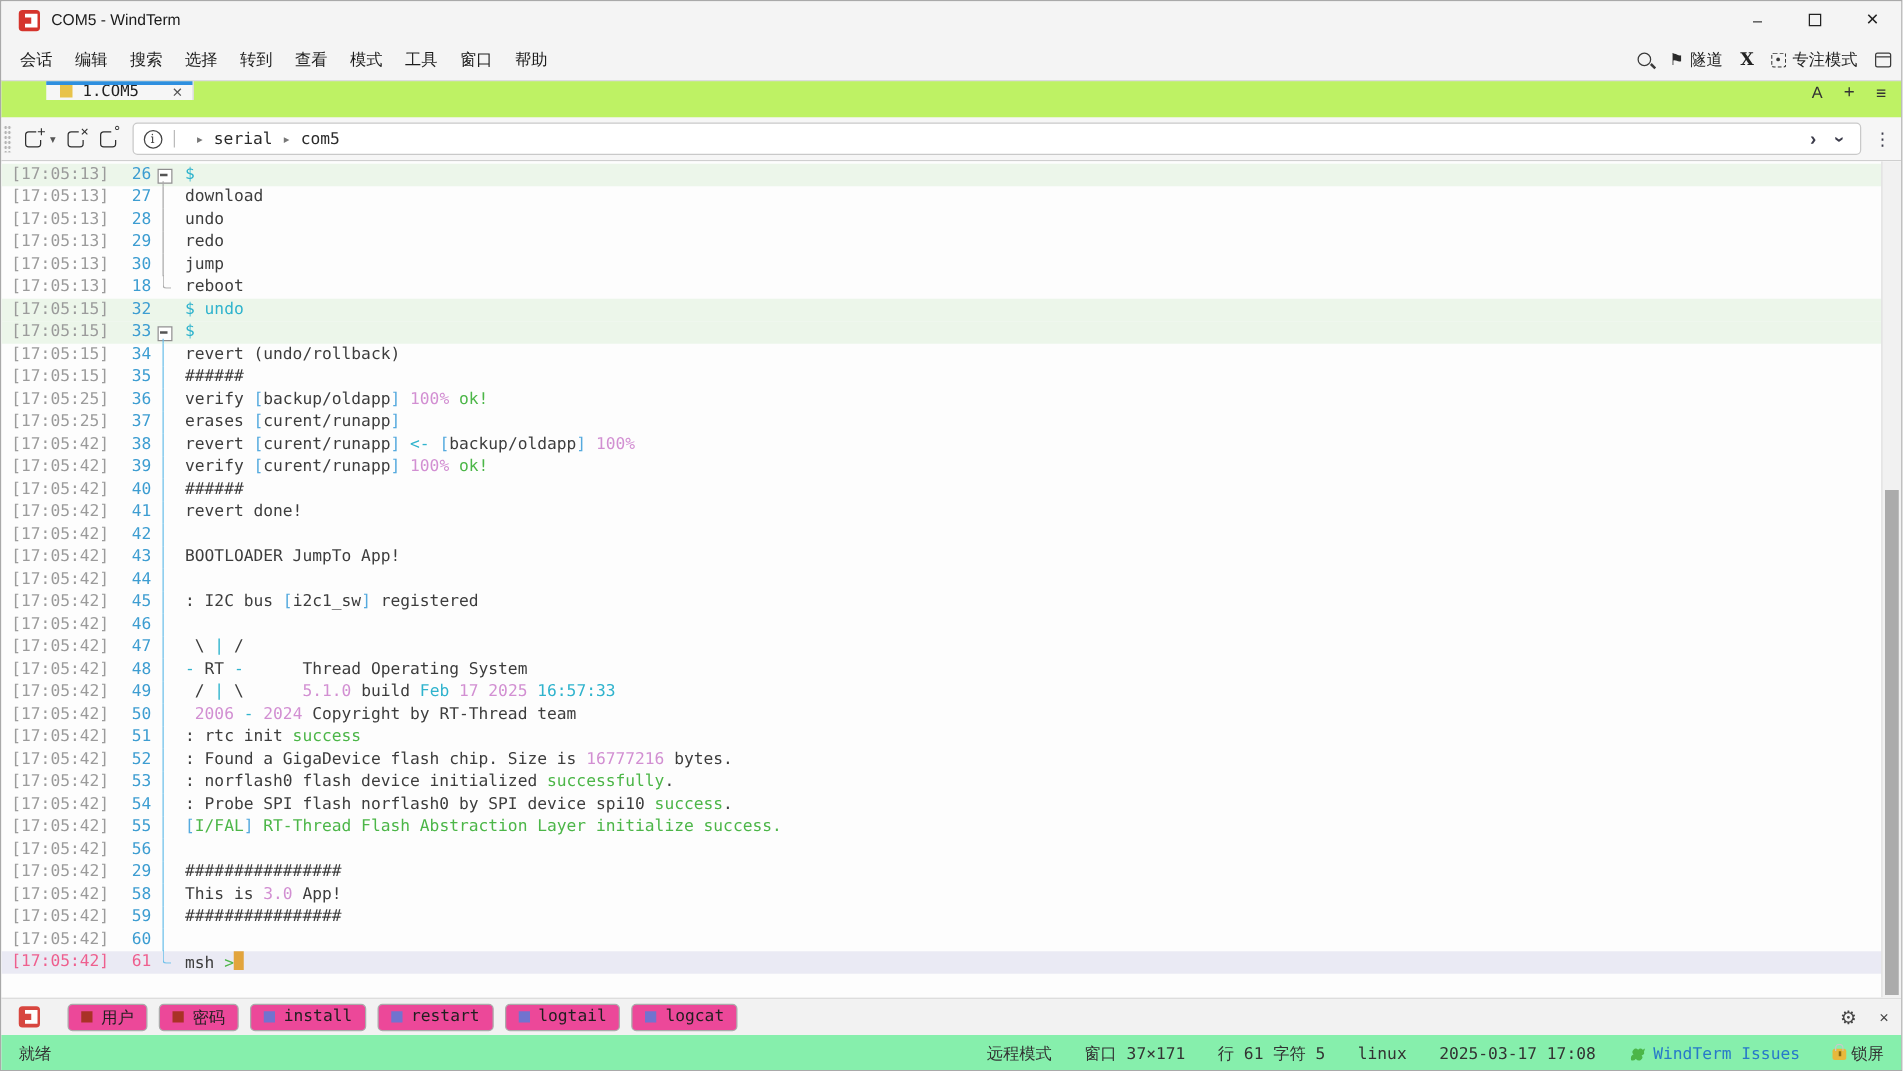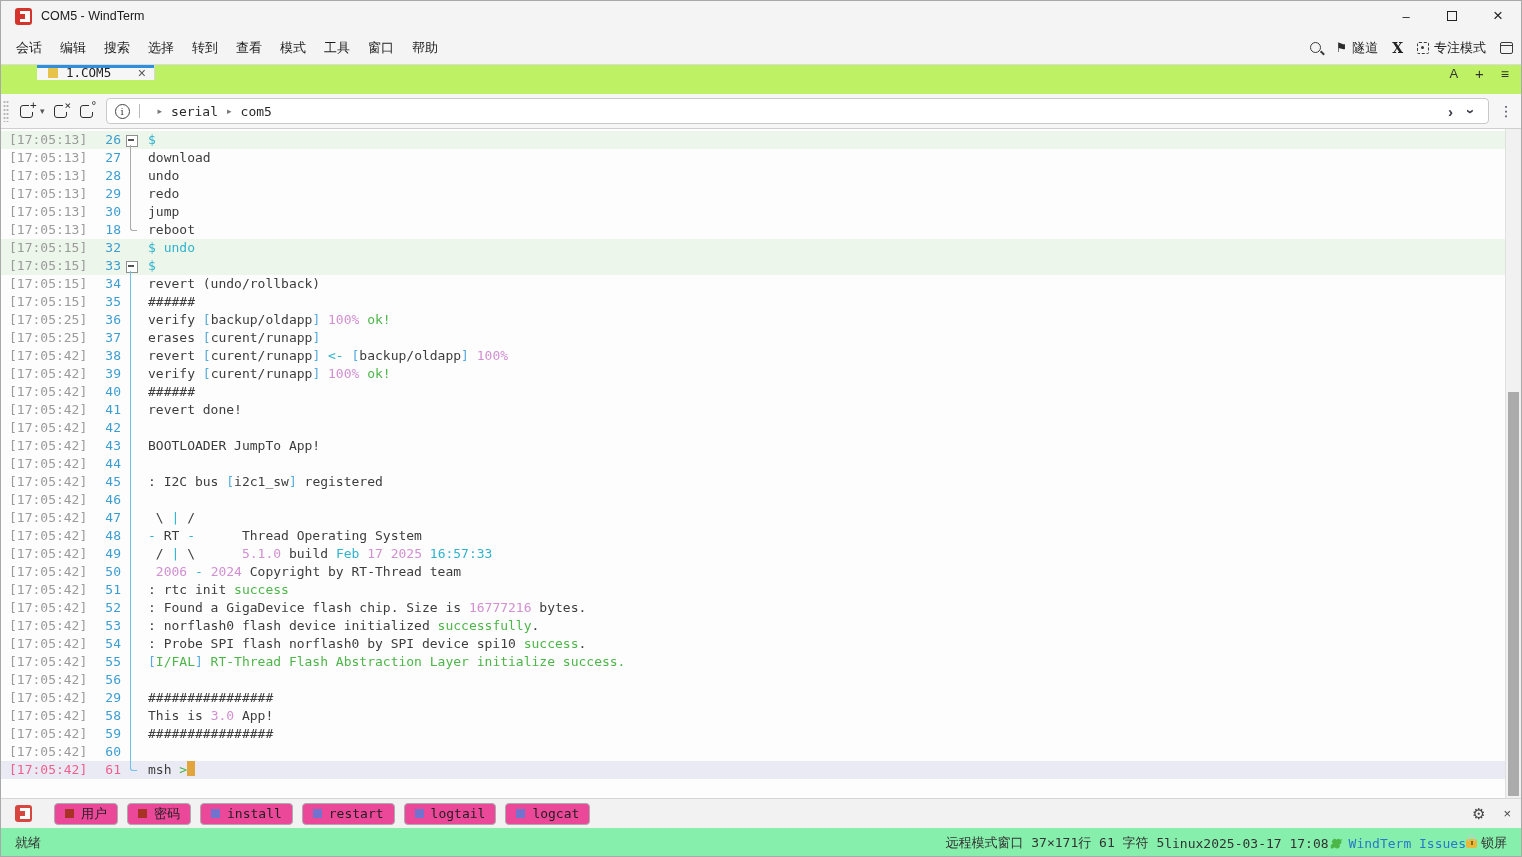--- a/index.html
+++ b/index.html
@@ -88,21 +88,21 @@
   .buttonbar { height:30px; display:flex; align-items:center; background:#f2f2f2; border-top:1px solid #d6d6d6; padding:0 10px 0 14px; }
   .bb-logo { opacity:.9; margin-right:22px; }
   .quick-btn { display:flex; align-items:center; gap:7px; height:22px; padding:0 10px; margin-right:9px; background:#ec4899; border:1px solid #ababab; border-radius:4px; font-family:"DejaVu Sans Mono", monospace; font-size:13px; color:#1f1f1f; }
   .qb-square { width:9px; height:9px; flex:0 0 auto; }
   .bb-right { margin-left:auto; display:flex; align-items:center; gap:18px; color:#444; }
   .gear-glyph { font-size:15px; color:#444; }
   .bb-close { font-size:13px; color:#444; }
 
   
   .statusbar { height:30px; display:flex; align-items:center; background:#86efac; padding:0 14px; font-size:13px; color:#333; }
-  .status-right { margin-left:auto; display:flex; align-items:center; font-family:"DejaVu Sans Mono", monospace; font-size:13px; }
+  .status-right { margin-left:auto; display:flex; align-items:center; gap:26px; font-family:"DejaVu Sans Mono", monospace; font-size:13px; }
   .status-link { color:#2779c9; }
   .lizard-svg { width:15px; height:13px; vertical-align:middle; }
   .lock-glyph { position:relative; width:11px; height:9px; background:#e8b83c; border-radius:2px; display:inline-block; margin-right:4px; }
   .lock-glyph::before { content:""; position:absolute; left:2px; top:-4px; width:5px; height:5px; border:1.5px solid #c9c9c9; border-bottom:none; border-radius:4px 4px 0 0; }
   .lock-glyph::after { content:""; position:absolute; left:4.5px; top:2px; width:2px; height:4px; background:#8a6a10; }
   .status-item { display:flex; align-items:center; }
 </style>
 </head>
 <body>
 

